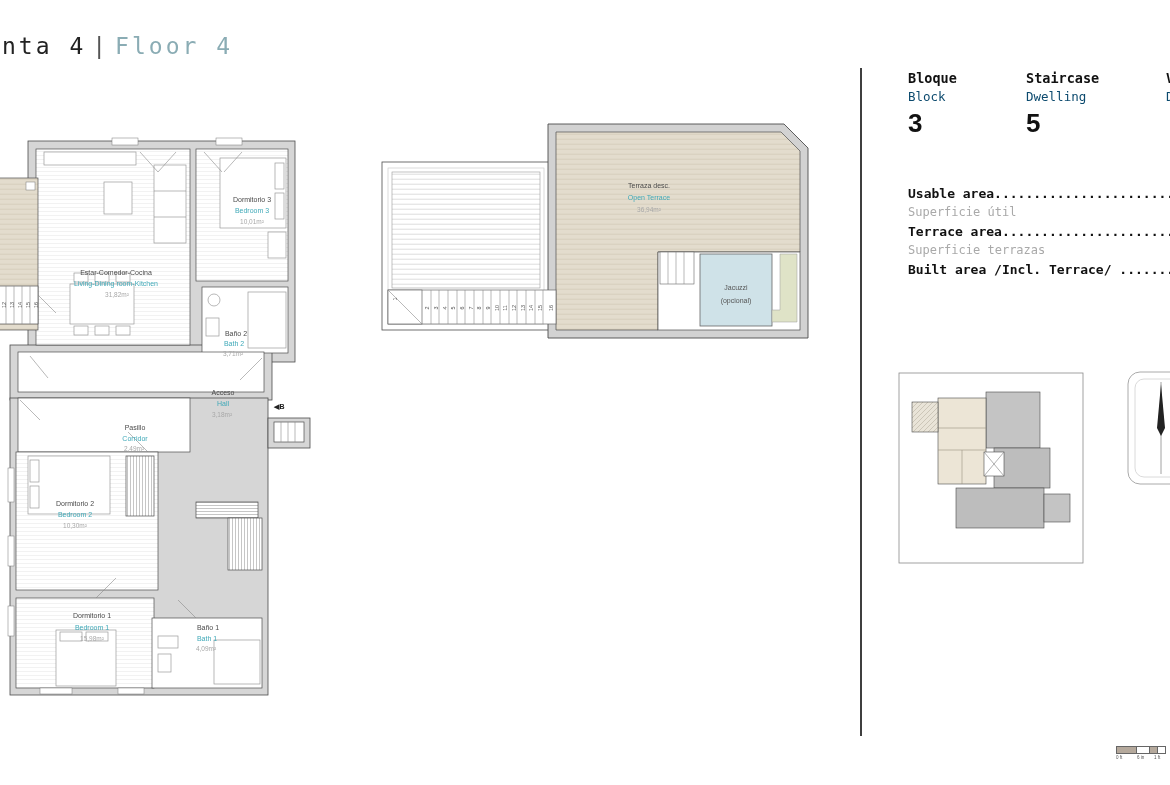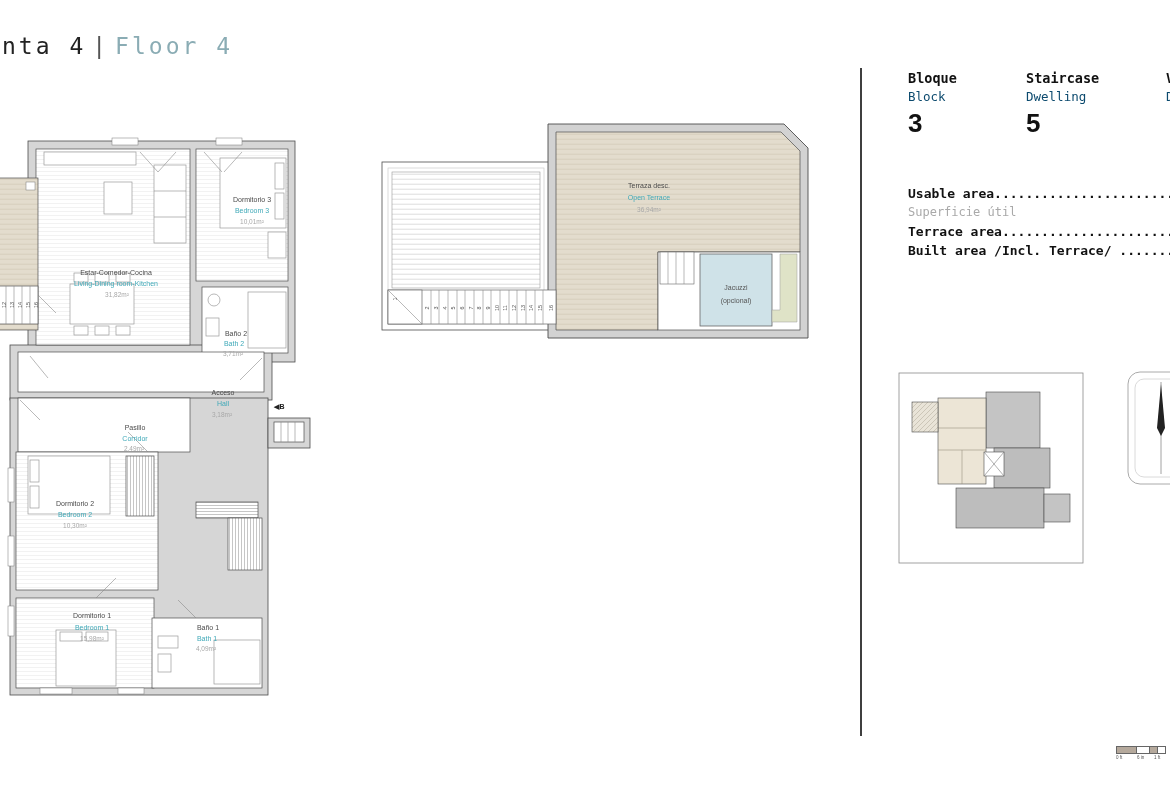--- a/index.html
+++ b/index.html
@@ -297,20 +297,21 @@
   <div class="infocol" style="left:1166px;">
     <div class="l1">Vivienda</div>
     <div class="l2">Dwelling</div>
     <div class="val"></div>
   </div>
 
   <div class="areas">
     <div class="b">Usable area.........................</div>
     <div class="g">Superficie útil</div>
     <div class="b">Terrace area........................</div>
+    <div class="g">Superficie terrazas</div>
     <div class="b">Built area /Incl. Terrace/ .........</div>
   </div>
 
   <svg style="position:absolute;left:898px;top:372px;" width="186" height="192" viewBox="0 0 186 192">
     <rect x="1" y="1" width="184" height="190" fill="#ffffff" stroke="#8a8a8a" stroke-width="0.8"></rect>
     <g stroke="#4a4a4a" stroke-width="0.6">
       <rect x="88" y="20" width="54" height="56" fill="#c4c4c4"></rect>
       <rect x="96" y="76" width="56" height="40" fill="#bdbdbd"></rect>
       <rect x="58" y="116" width="88" height="40" fill="#bdbdbd"></rect>
       <rect x="146" y="122" width="26" height="28" fill="#c4c4c4"></rect>

